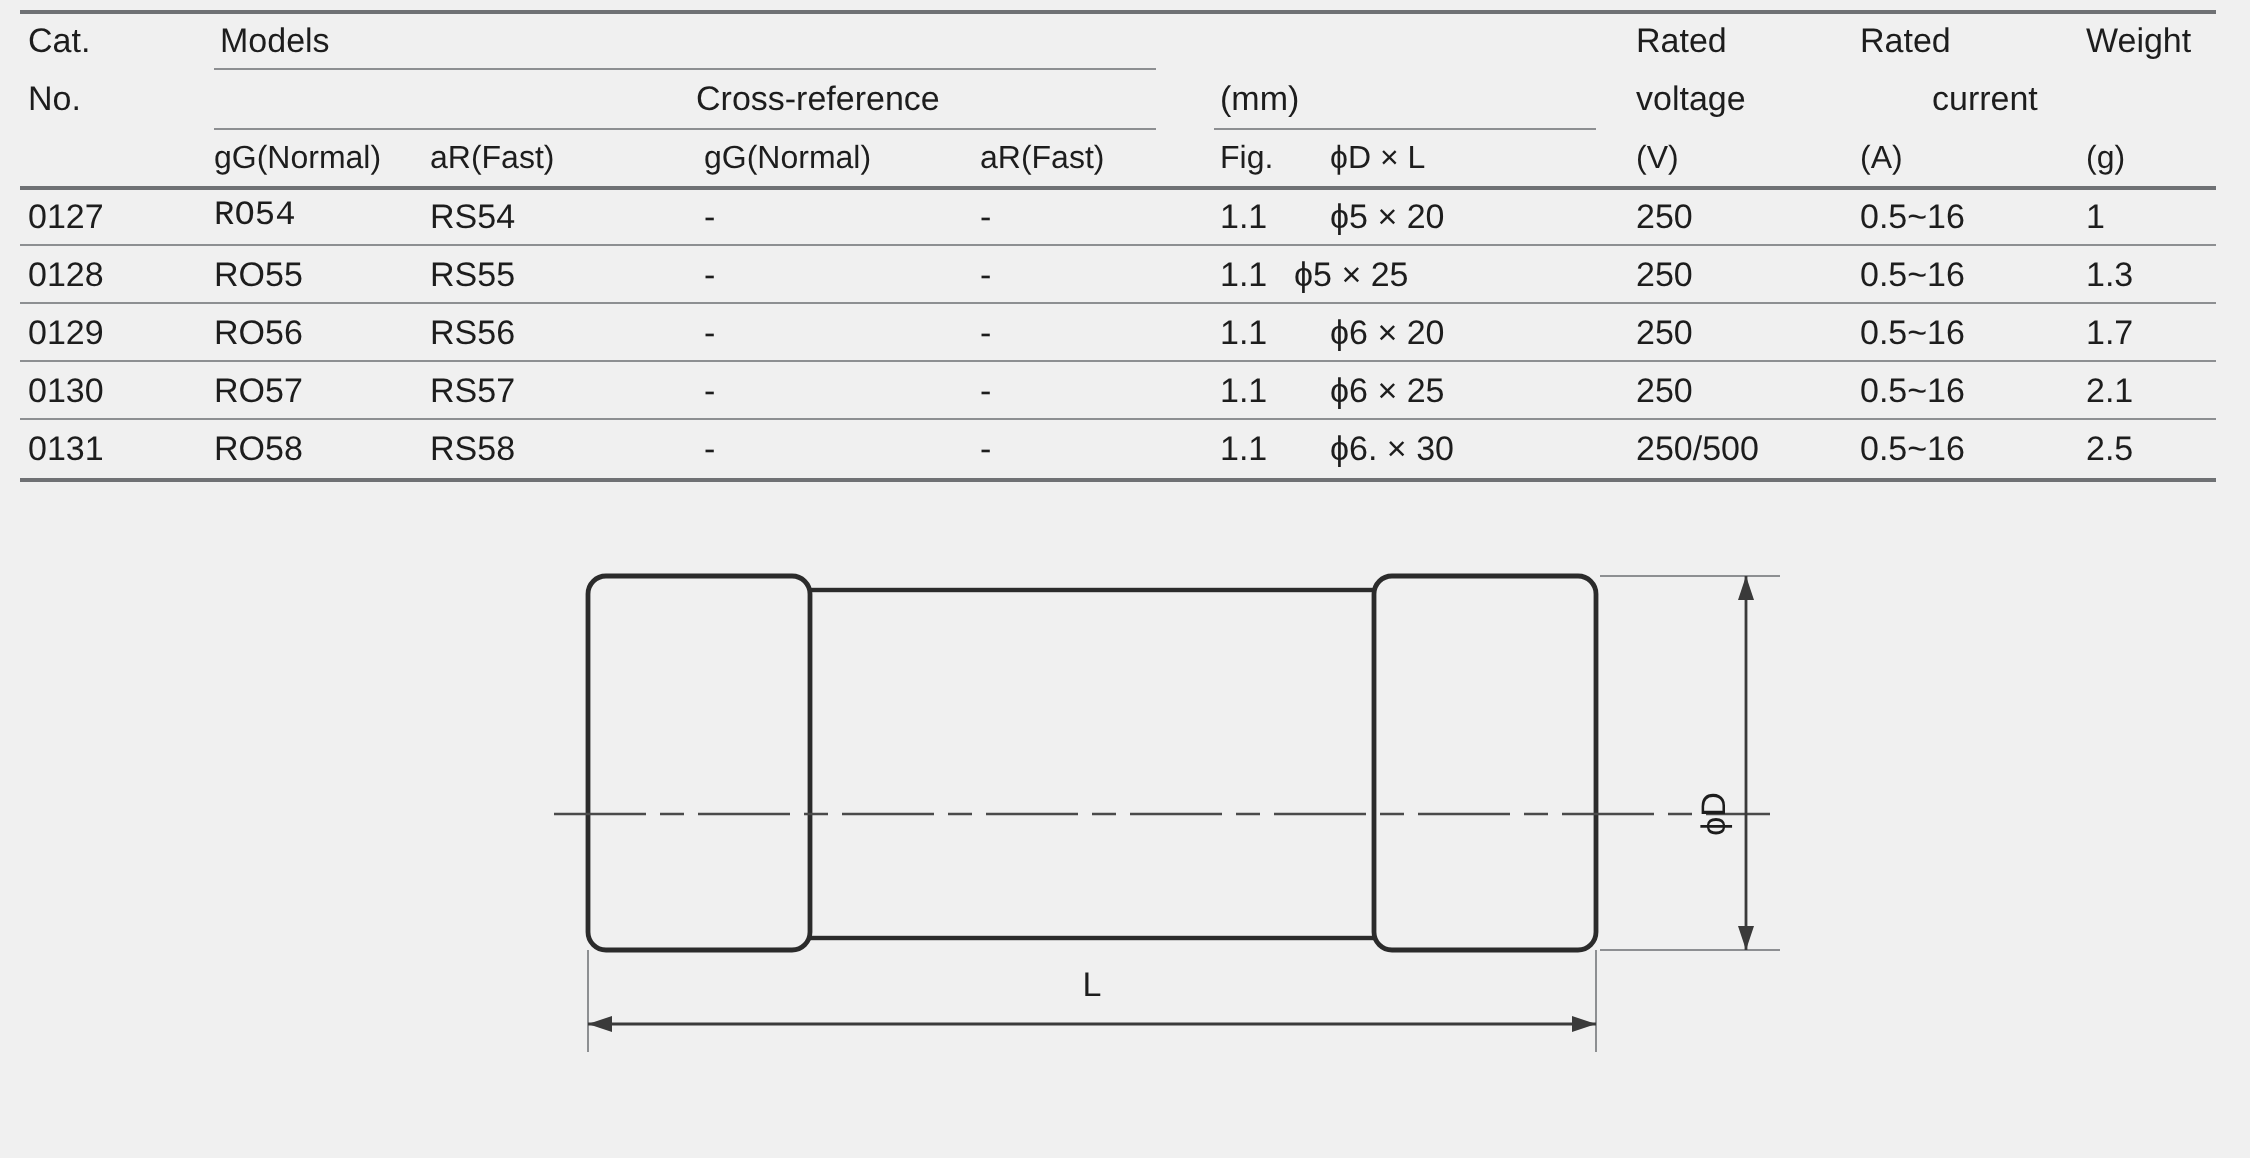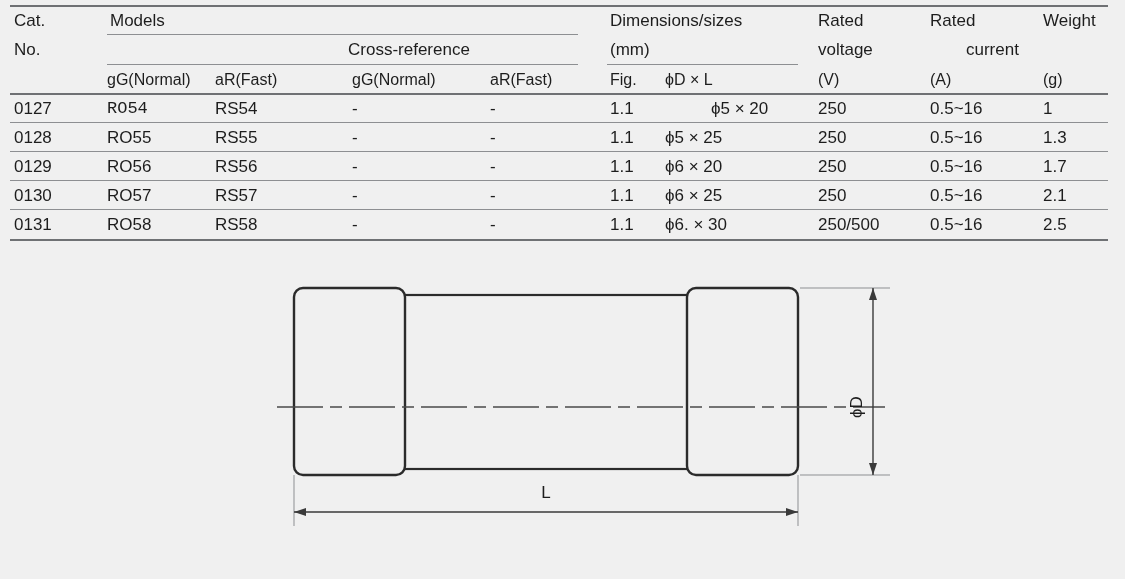--- a/index.html
+++ b/index.html
@@ -85,21 +85,20 @@
   <div class="rule" style="left:10px; top:122px; width:1098px;"></div>
   <div class="rule" style="left:10px; top:151px; width:1098px;"></div>
   <div class="rule" style="left:10px; top:180px; width:1098px;"></div>
   <div class="rule" style="left:10px; top:209px; width:1098px;"></div>
   <div class="rule thick" style="left:10px; top:239px; width:1098px;"></div>
 
   <div class="cell hdr" style="left:14px;  top:11px;">Cat.</div>
   <div class="cell hdr" style="left:14px;  top:40px;">No.</div>
   <div class="cell hdr" style="left:110px; top:11px;">Models</div>
   <div class="cell hdr" style="left:348px; top:40px;">Cross-reference</div>
-  <div class="cell hdr" style="left:610px; top:11px;">Dimensions/sizes</div>
   <div class="cell hdr" style="left:610px; top:40px;">(mm)</div>
   <div class="cell hdr" style="left:818px; top:11px;">Rated</div>
   <div class="cell hdr" style="left:818px; top:40px;">voltage</div>
   <div class="cell hdr" style="left:930px; top:11px;">Rated</div>
   <div class="cell hdr" style="left:930px; top:40px;margin-left:36px;">current</div>
   <div class="cell hdr" style="left:1043px;top:11px;">Weight</div>
 
   <div class="cell sub" style="left:107px; top:70px;">gG(Normal)</div>
   <div class="cell sub" style="left:215px; top:70px;">aR(Fast)</div>
   <div class="cell sub" style="left:352px; top:70px;">gG(Normal)</div>
@@ -110,31 +109,31 @@
   <div class="cell sub" style="left:930px; top:70px;">(A)</div>
   <div class="cell sub" style="left:1043px;top:70px;">(g)</div>
 
   <div id="rows-container">
       <div class="cell" style="left: 14px; top: 99px;">0127</div>
       <div class="cell" style="left: 107px; top: 99px; font-family: Liberation Mono, monospace;">RO54</div>
       <div class="cell" style="left: 215px; top: 99px;">RS54</div>
       <div class="cell dash" style="left: 352px; top: 99px;">-</div>
       <div class="cell dash" style="left: 490px; top: 99px;">-</div>
       <div class="cell" style="left: 610px; top: 99px;">1.1</div>
-      <div class="cell" style="left: 665px; top: 99px; margin-left: 46px;">ϕ5 × 20</div>
+      <div class="cell" style="left: 665px; top: 99px;">ϕ5 × 20</div>
       <div class="cell" style="left: 818px; top: 99px;">250</div>
       <div class="cell" style="left: 930px; top: 99px;">0.5~16</div>
       <div class="cell" style="left: 1043px; top: 99px;">1</div>
       <div class="cell" style="left: 14px; top: 128px;">0128</div>
       <div class="cell" style="left: 107px; top: 128px;">RO55</div>
       <div class="cell" style="left: 215px; top: 128px;">RS55</div>
       <div class="cell dash" style="left: 352px; top: 128px;">-</div>
       <div class="cell dash" style="left: 490px; top: 128px;">-</div>
       <div class="cell" style="left: 610px; top: 128px;">1.1</div>
-      <div class="cell" style="left: 665px; top: 128px; text-align: center;">ϕ5 × 25</div>
+      <div class="cell" style="left: 647px; top: 128px; text-align: center;">ϕ5 × 25</div>
       <div class="cell" style="left: 818px; top: 128px;">250</div>
       <div class="cell" style="left: 930px; top: 128px;">0.5~16</div>
       <div class="cell" style="left: 1043px; top: 128px;">1.3</div>
       <div class="cell" style="left: 14px; top: 157px;">0129</div>
       <div class="cell" style="left: 107px; top: 157px;">RO56</div>
       <div class="cell" style="left: 215px; top: 157px;">RS56</div>
       <div class="cell dash" style="left: 352px; top: 157px;">-</div>
       <div class="cell dash" style="left: 490px; top: 157px;">-</div>
       <div class="cell" style="left: 610px; top: 157px;">1.1</div>
       <div class="cell" style="left: 665px; top: 157px;">ϕ6 × 20</div>

